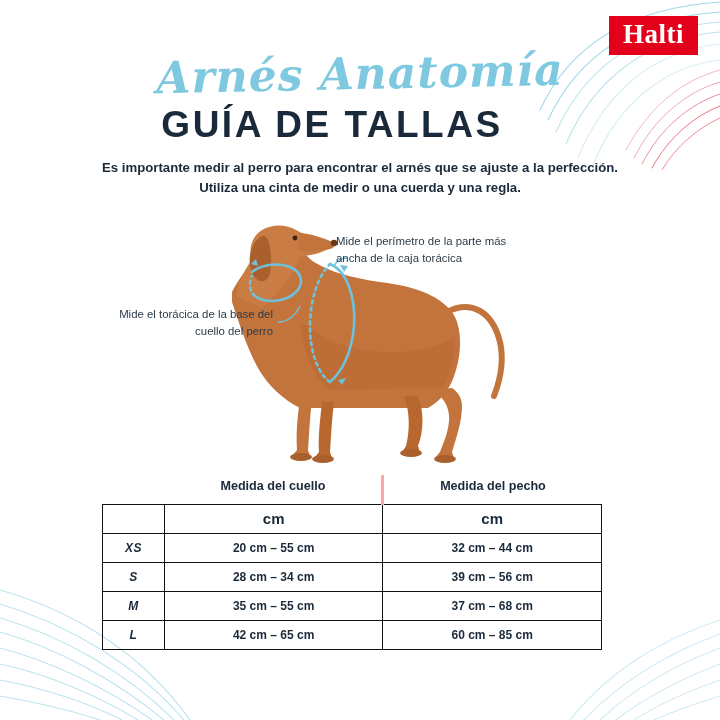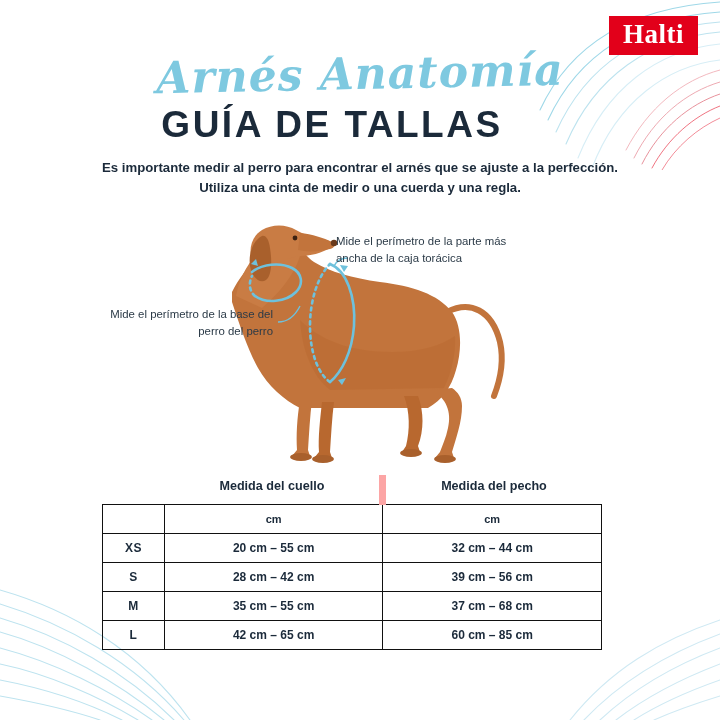--- a/index.html
+++ b/index.html
@@ -98,27 +98,27 @@
     color: #1b2a3a;
   }
   table td, table th {
     border: 1px solid #111111;
     height: 29px;
     text-align: center;
     vertical-align: middle;
     font-weight: bold;
   }
   .hdr-row td { border: none; padding-bottom: 6px; font-size: 12.6px; }
-  .hdr-row td.sep { border-left: 7px solid #fca5a5; }
+  .hdr-row td.sep { border-left: 3px solid #fca5a5; }
   .hdr-row td.blank { border: none; }
   .col-size { width: 62px; }
   .col-neck { width: 219px; }
   .col-chest { width: 219px; }
-  .unit-row td { font-size: 11px; }
-  .size-cell { letter-spacing: 0.5px; }
+  .unit-row td { font-size: 15px; }
+  .size-cell { letter-spacing: 0.5px; font-style: italic; }
 </style>
 </head>
 <body>
 
 <div id="page">
 
   <svg class="swoosh swoosh-tr" viewBox="0 0 300 170" preserveAspectRatio="none">
     <g fill="none" stroke-linecap="round">
       <path d="M300 2 C210 8 150 45 120 110" stroke="#9fd8e8" stroke-width="1.1"></path>
       <path d="M300 12 C215 18 158 55 128 120" stroke="#9fd8e8" stroke-width="1.1"></path>
@@ -245,21 +245,21 @@
         <path d="M338 180 l8 -2 l-4 7 z"></path>
       </g>
 
       <g fill="none" stroke="#6ec1dc" stroke-width="1.4">
         <path d="M348 58 C340 58 336 62 334 66"></path>
         <path d="M278 122 C290 122 296 114 300 106"></path>
       </g>
     </svg>
 
     <div class="callout callout-chest">Mide el perímetro de la parte más ancha de la caja torácica</div>
-    <div class="callout callout-neck">Mide el perímetro de la base del perro del perro</div>
+    <div class="callout callout-neck">Mide el torácica de la base del cuello del perro</div>
   </div>
 
   <div class="table-wrap">
     <table>
       <tbody>
           <tr class="hdr-row">
         <td class="col-size blank"></td>
         <td class="col-neck">Medida del cuello</td>
         <td class="col-chest sep">Medida del pecho</td>
       </tr>
@@ -268,21 +268,21 @@
         <td class="col-neck">cm</td>
         <td class="col-chest">cm</td>
       </tr>
       <tr>
         <td class="size-cell">XS</td>
         <td>20 cm – 55 cm</td>
         <td>32 cm – 44 cm</td>
       </tr>
       <tr>
         <td class="size-cell">S</td>
-        <td>28 cm – 42 cm</td>
+        <td>28 cm – 34 cm</td>
         <td>39 cm – 56 cm</td>
       </tr>
       <tr>
         <td class="size-cell">M</td>
         <td>35 cm – 55 cm</td>
         <td>37 cm – 68 cm</td>
       </tr>
       <tr>
         <td class="size-cell">L</td>
         <td>42 cm – 65 cm</td>

